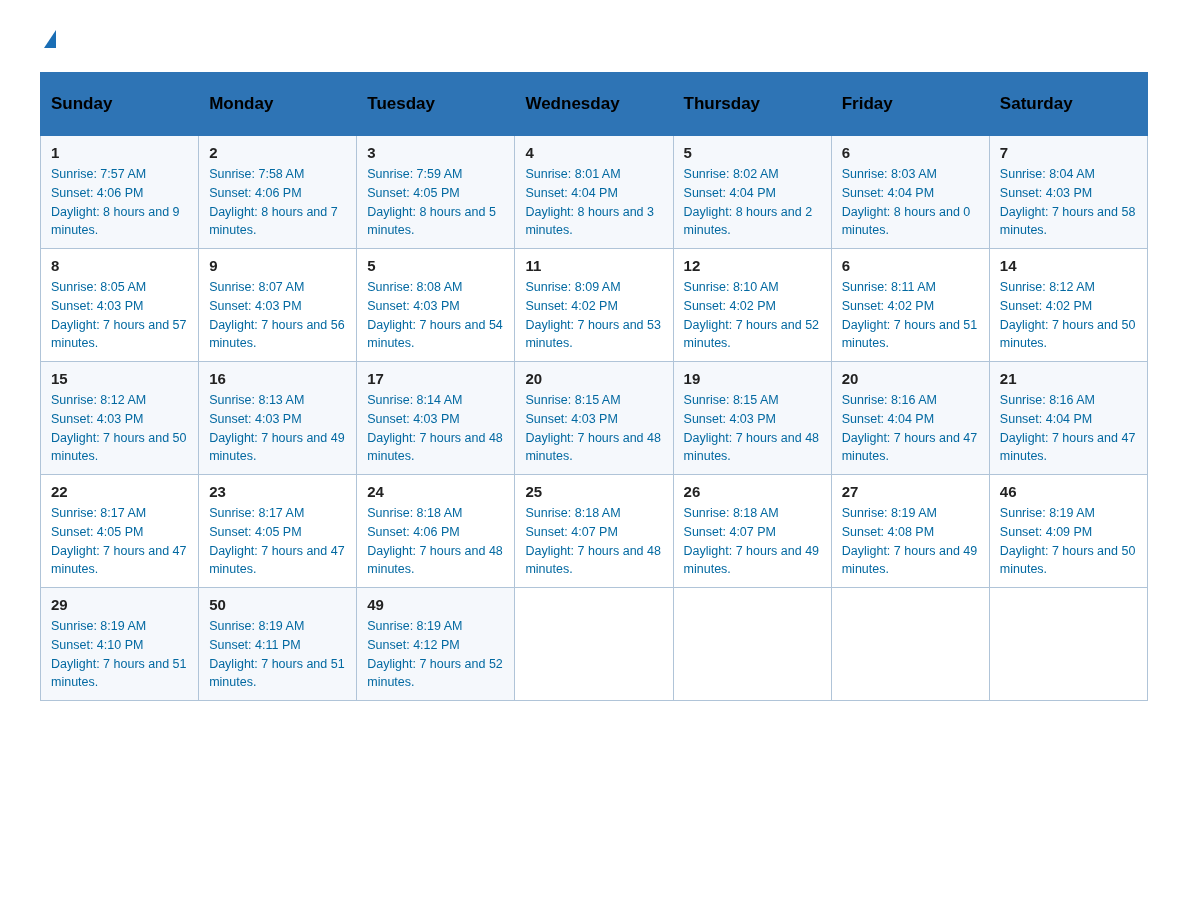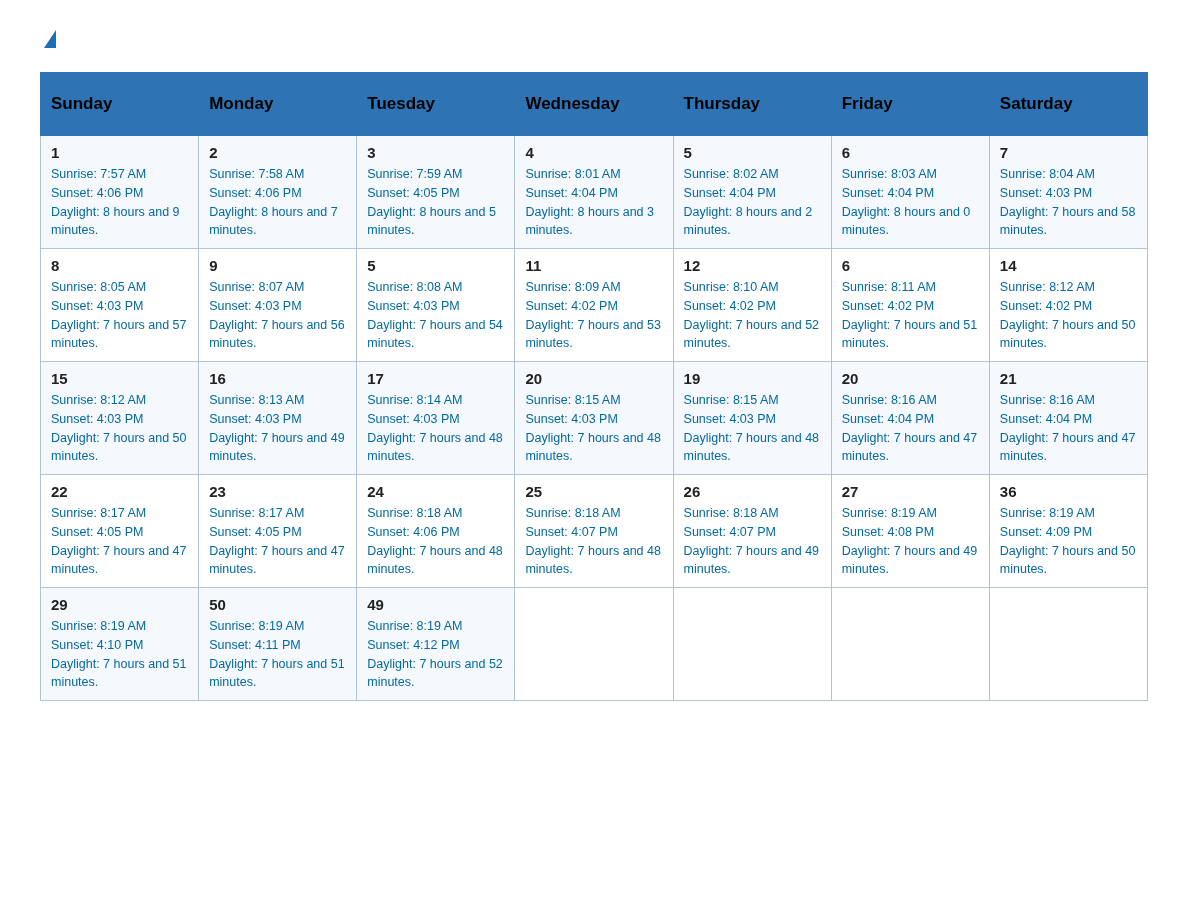--- a/index.html
+++ b/index.html
@@ -241,21 +241,21 @@
       </td>
         <td>
         <span class="day-num">26</span>
         <span class="day-info">Sunrise: 8:18 AM<br>Sunset: 4:07 PM<br>Daylight: 7 hours and 49 minutes.</span>
       </td>
         <td>
         <span class="day-num">27</span>
         <span class="day-info">Sunrise: 8:19 AM<br>Sunset: 4:08 PM<br>Daylight: 7 hours and 49 minutes.</span>
       </td>
         <td>
-        <span class="day-num">36</span>
+        <span class="day-num">46</span>
         <span class="day-info">Sunrise: 8:19 AM<br>Sunset: 4:09 PM<br>Daylight: 7 hours and 50 minutes.</span>
       </td>
       </tr>
       <tr>
         <td>
         <span class="day-num">29</span>
         <span class="day-info">Sunrise: 8:19 AM<br>Sunset: 4:10 PM<br>Daylight: 7 hours and 51 minutes.</span>
       </td>
         <td>
         <span class="day-num">50</span>

